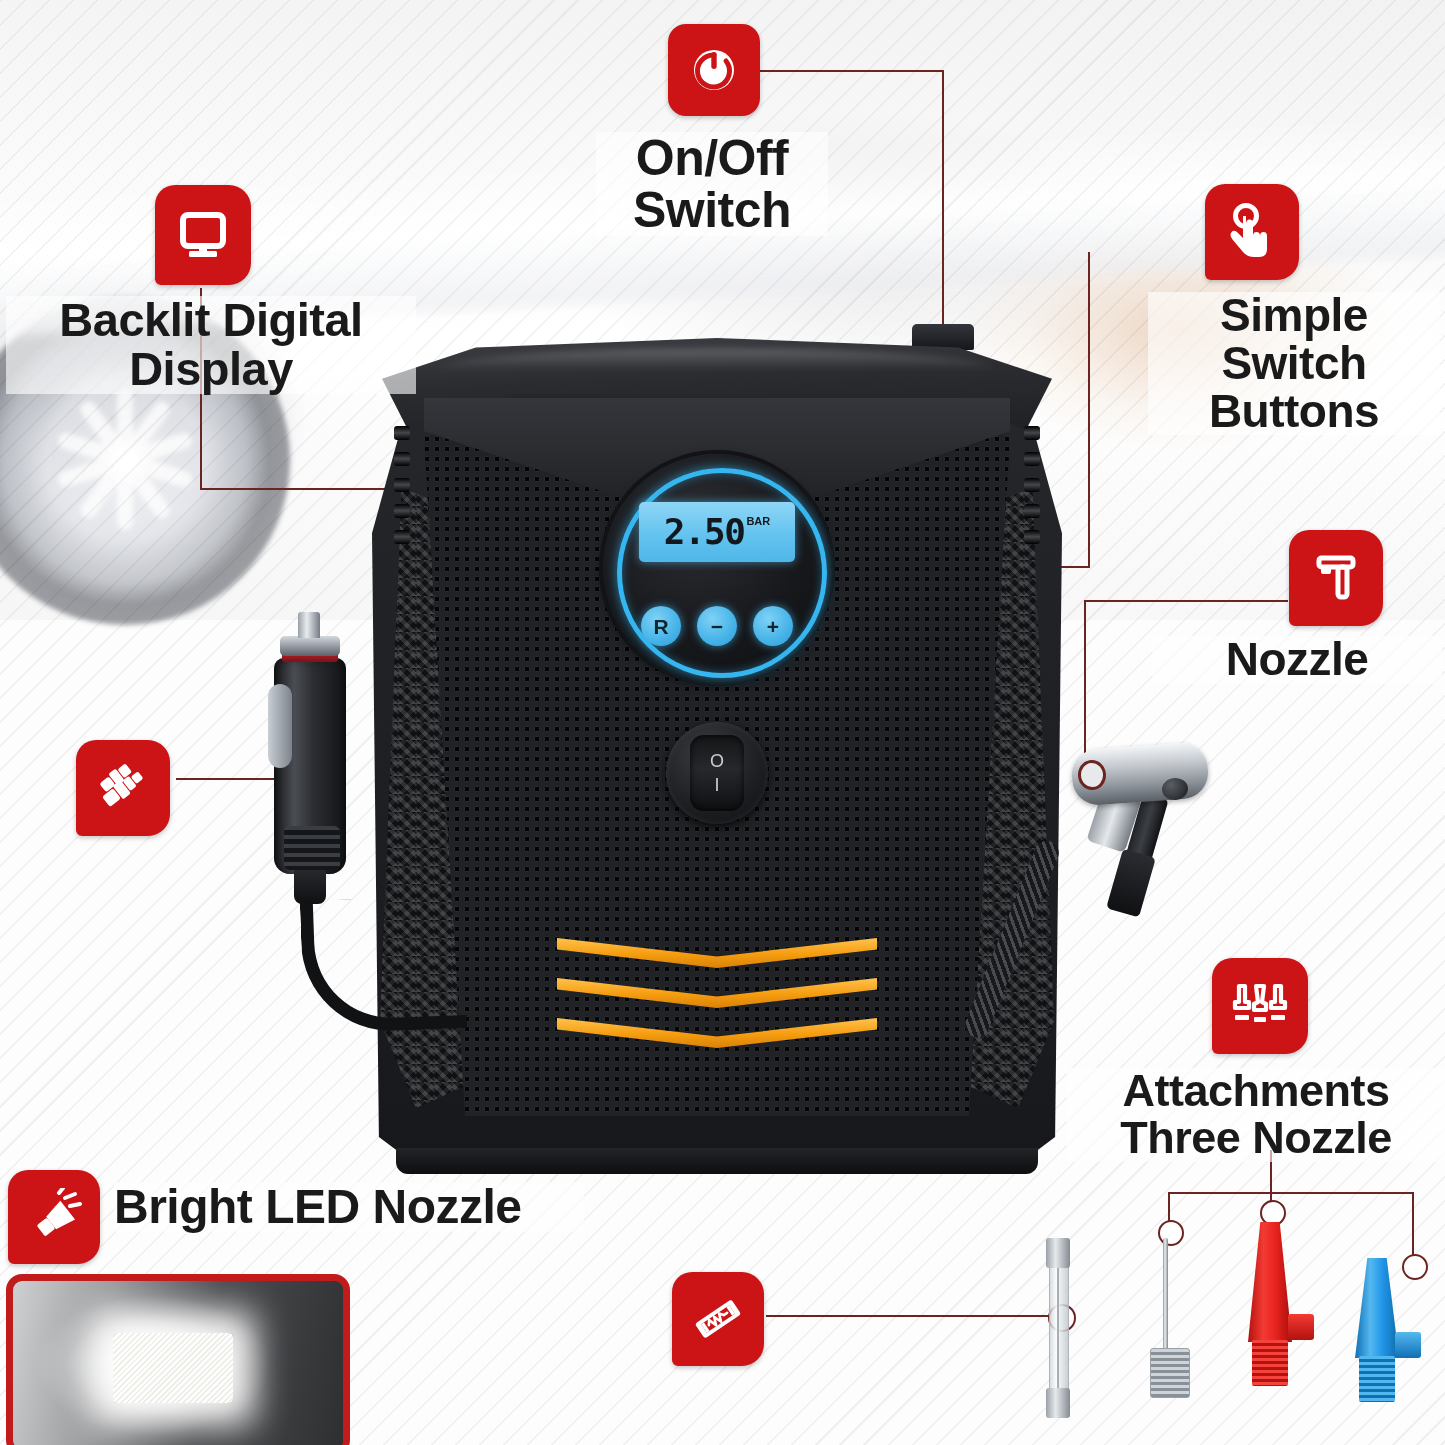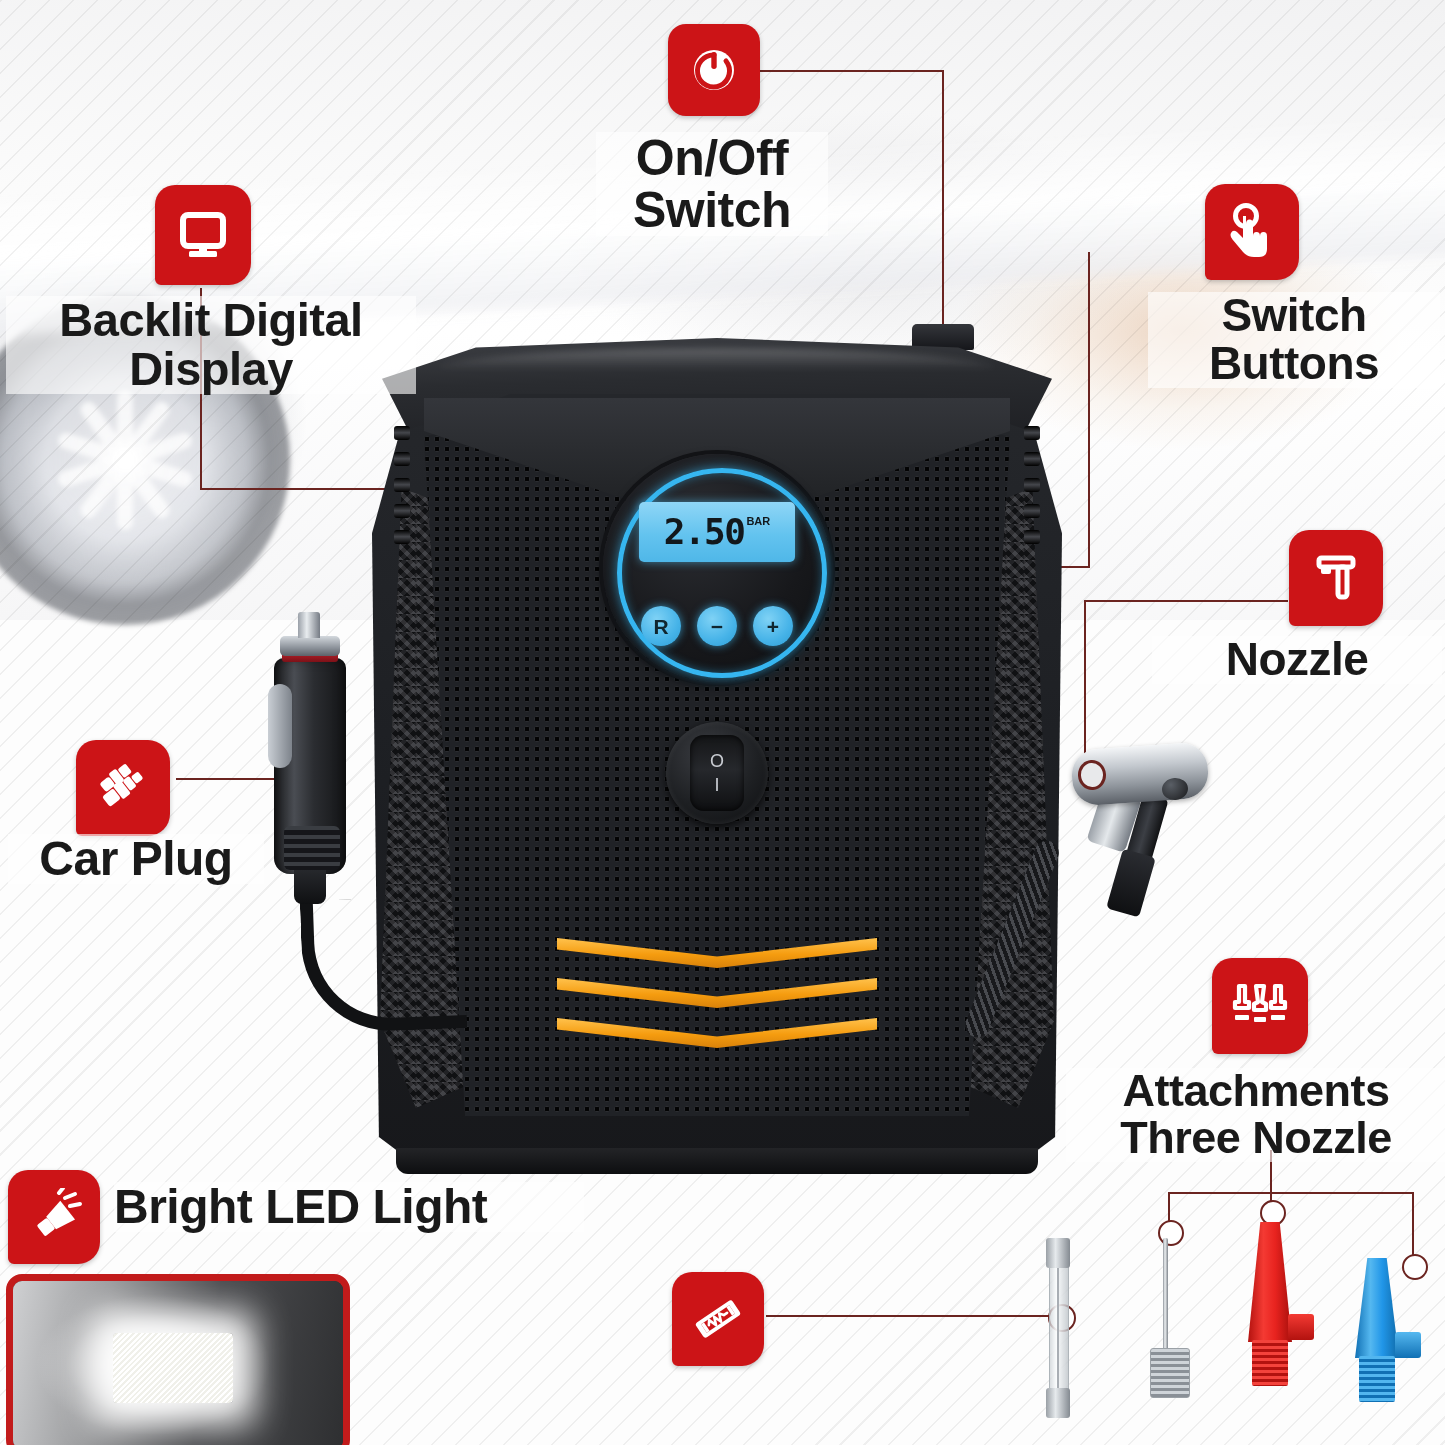--- a/index.html
+++ b/index.html
@@ -557,34 +557,32 @@
     <div>On/Off</div>
     <div>Switch</div>
   </div>
 
   <div class="flabel" style="left:6px;top:296px;width:410px;font-size:47px;text-align:center;">
     <div>Backlit Digital</div>
     <div>Display</div>
   </div>
 
   <div class="flabel" style="left:1148px;top:292px;width:292px;font-size:46px;text-align:center;">
+    <div>Simple</div>
     <div>Switch</div>
     <div>Buttons</div>
   </div>
 
   <div class="flabel" style="left:1152px;top:636px;width:290px;font-size:46px;text-align:center;">
     <div>Nozzle</div>
   </div>
 
-  <div class="flabel" style="left:8px;top:834px;width:256px;font-size:48px;text-align:center;">
-    <div>Car Plug</div>
-  </div>
 
   <div class="flabel" style="left:114px;top:1182px;width:470px;font-size:48px;text-align:left;">
-    <div>Bright LED Light</div>
+    <div>Bright LED Nozzle</div>
   </div>
 
 
   <div class="flabel" style="left:1066px;top:1068px;width:380px;font-size:45px;text-align:center;">
     <div>Attachments</div>
     <div>Three Nozzle</div>
   </div>
 
   <div id="ledcard">
     <div class="led-dark"></div>

